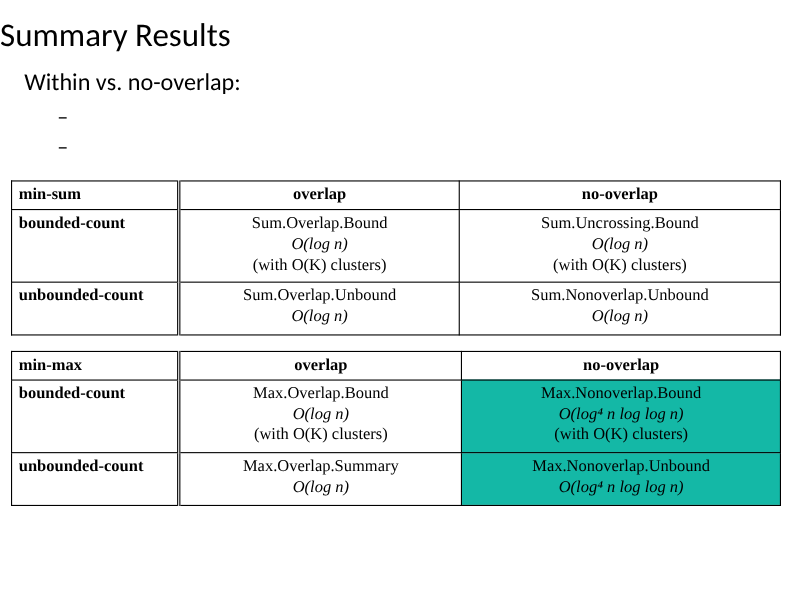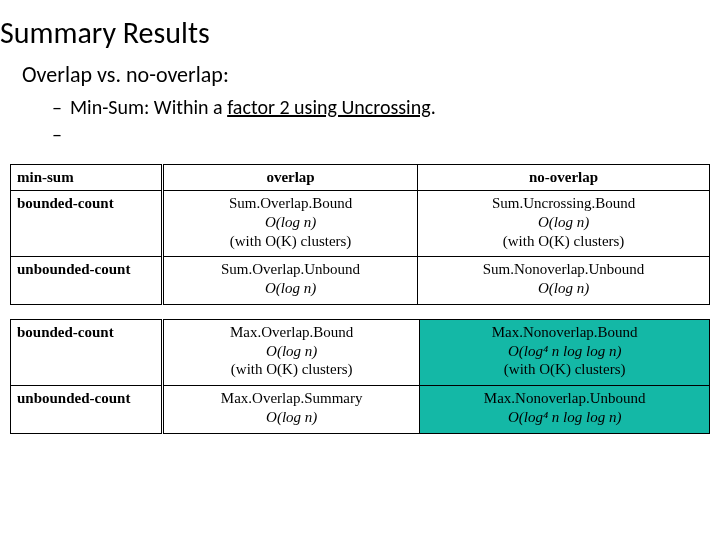--- a/index.html
+++ b/index.html
@@ -67,28 +67,25 @@
   }
   .cell .line { display: block; line-height: 1.25; }
   .shade { background: #14b8a6; }
   .mathO { font-style: italic; }
 </style>
 </head>
 <body>
 
 <div class="title">Summary Results</div>
 
-<div class="subhead">Overlap vs. no-overlap:</div>
+<div class="subhead">Within vs. no-overlap:</div>
 
 <div class="bullets">
   <div class="bullet-row">
     <span class="dash">–</span>
-    <span>
-      <span>Min-Sum: Within a </span><a href="#" class="u" style="color:#000">factor 2 using Uncrossing</a><span>.</span>
-    </span>
   </div>
   <div class="bullet-row">
     <span class="dash">–</span>
   </div>
 </div>
 
 <div class="tables-wrap">
 
 <table>
   <tbody>
@@ -119,20 +116,25 @@
     <td class="cell">
       <span class="line">Sum.Nonoverlap.Unbound</span>
       <span class="line mathO">O(log n)</span>
     </td>
   </tr>
 </tbody>
     </table>
 
 <table>
   <tbody>
+        <tr>
+    <td class="rowhead">min-max</td>
+    <td class="colhead">overlap</td>
+    <td class="colhead">no-overlap</td>
+  </tr>
   <tr>
     <td class="rowhead">bounded-count</td>
     <td class="cell">
       <span class="line">Max.Overlap.Bound</span>
       <span class="line mathO">O(log n)</span>
       <span class="line">(with O(K) clusters)</span>
     </td>
     <td class="cell shade">
       <span class="line">Max.Nonoverlap.Bound</span>
       <span class="line mathO">O(log⁴ n log log n)</span>

